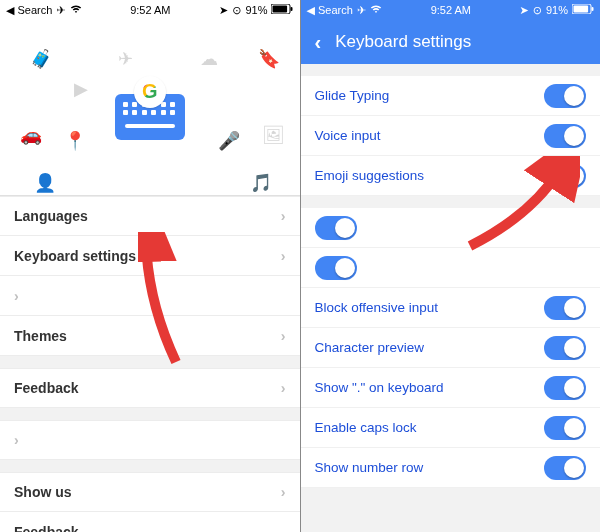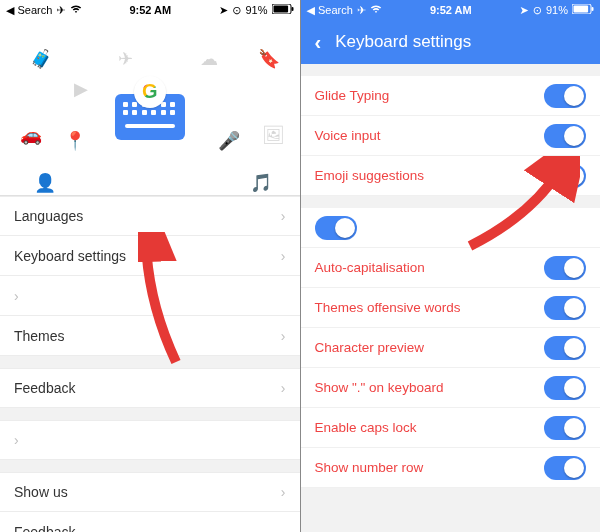--- a/index.html
+++ b/index.html
@@ -4,50 +4,50 @@
 <style>
   * { margin:0; padding:0; box-sizing:border-box; }
   body { width:600px; height:532px; background:#f0f0f0; font-family:-apple-system,Helvetica,Arial,sans-serif; overflow:hidden; position:relative; }
   .phones { display:flex; width:600px; height:532px; }
   .phone { width:300px; height:532px; background:#f2f2f2; display:flex; flex-direction:column; overflow:hidden; position:relative; }
   .divider { width:1px; background:#888; height:532px; }
 
   
   .statusbar { height:20px; display:flex; align-items:center; justify-content:space-between; padding:0 6px; font-size:11px; font-weight:500; }
   .sb-left, .sb-right { display:flex; align-items:center; gap:4px; }
-  .sb-time { font-weight:700; }
+  .sb-time { font-weight:400; }
   .white .statusbar { background:#fff; color:#000; }
   .blue  .statusbar { background:#4285f4; color:#fff; }
 
   
   .hero { height:176px; background:#fff; position:relative; border-bottom:1px solid #e0e0e0; }
   .hero-icons { position:absolute; inset:0; }
   .hero-icons .ico { position:absolute; color:#d6d6d6; font-size:18px; }
   .app-logo { position:absolute; left:50%; top:50%; transform:translate(-50%,-50%); width:70px; height:64px; }
   .app-logo .kb { position:absolute; bottom:0; left:0; width:70px; height:46px; background:#4285f4; border-radius:6px; }
   .app-logo .kb::before { content:""; position:absolute; left:10px; right:10px; top:30px; height:4px; background:#fff; border-radius:2px; }
   .app-logo .kb .dots { position:absolute; left:8px; right:8px; top:8px; display:grid; grid-template-columns:repeat(6,1fr); gap:3px; }
   .app-logo .kb .dots span{ width:5px; height:5px; background:#fff; border-radius:1px; }
   .app-logo .g { position:absolute; top:0; left:19px; width:32px; height:32px; background:#fff; border-radius:50%; display:flex; align-items:center; justify-content:center; font-size:20px; font-weight:700; box-shadow:0 1px 2px rgba(0,0,0,.15); }
   .gG { background:linear-gradient(135deg,#ea4335 0 25%,#fbbc05 25% 50%,#34a853 50% 75%,#4285f4 75% 100%); -webkit-background-clip:text; color:transparent; }
 
   
-  .list { background:#f2f2f2; flex:1; overflow:hidden; }
+  .list { background:#f2f2f2; flex:1; overflow:hidden;font-weight:bold; }
   .group { margin-bottom:12px; }
   .row { height:40px; background:#fff; display:flex; align-items:center; justify-content:space-between; padding:0 14px; border-bottom:1px solid #ececec; font-size:14px; color:#333; }
   .row:first-child { border-top:1px solid #ececec; }
   .chev { color:#c0c0c0; font-size:14px; }
 
   
   .blue-header { height:44px; background:#4285f4; color:#fff; display:flex; align-items:center; padding:0 14px; gap:14px; font-size:17px; }
   .back { font-size:20px; font-weight:600; }
 
   
   .rlist { background:#f2f2f2; flex:1; overflow:hidden; }
-  .rrow { height:40px; background:#fff; display:flex; align-items:center; justify-content:space-between; padding:0 14px; border-bottom:1px solid #f0f0f0; font-size:13.5px; color:#ef4444; }
+  .rrow { height:40px; background:#fff; display:flex; align-items:center; justify-content:space-between; padding:0 14px; border-bottom:1px solid #f0f0f0; font-size:13.5px; color:#1d4ed8; }
   .rgap { height:12px; background:#f2f2f2; }
   .switch { width:42px; height:24px; background:#4285f4; border-radius:12px; position:relative; }
   .switch::after{ content:""; position:absolute; right:2px; top:2px; width:20px; height:20px; background:#fff; border-radius:50%; box-shadow:0 1px 2px rgba(0,0,0,.3); }
 
   
   .arrow { position:absolute; pointer-events:none; z-index:10; }
   .arrow1 { left:138px; top:232px; }
   .arrow2 { left:460px; top:156px; }
 </style>
 </head>
@@ -204,25 +204,24 @@
         </div>
       <div class="rrow">
           <span>Emoji suggestions</span>
           <span class="switch"></span>
         </div>
       <div class="rgap"></div>
       <div class="rrow">
           <span class="switch"></span>
         </div>
       <div class="rrow">
-          <span>Auto-capitalisation</span>
-          <span class="switch"></span>
-        </div>
-      <div class="rrow">
-          <span>Themes offensive words</span>
+          <span class="switch"></span>
+        </div>
+      <div class="rrow">
+          <span>Block offensive input</span>
           <span class="switch"></span>
         </div>
       <div class="rrow">
           <span>Character preview</span>
           <span class="switch"></span>
         </div>
       <div class="rrow">
           <span>Show "." on keyboard</span>
           <span class="switch"></span>
         </div>

